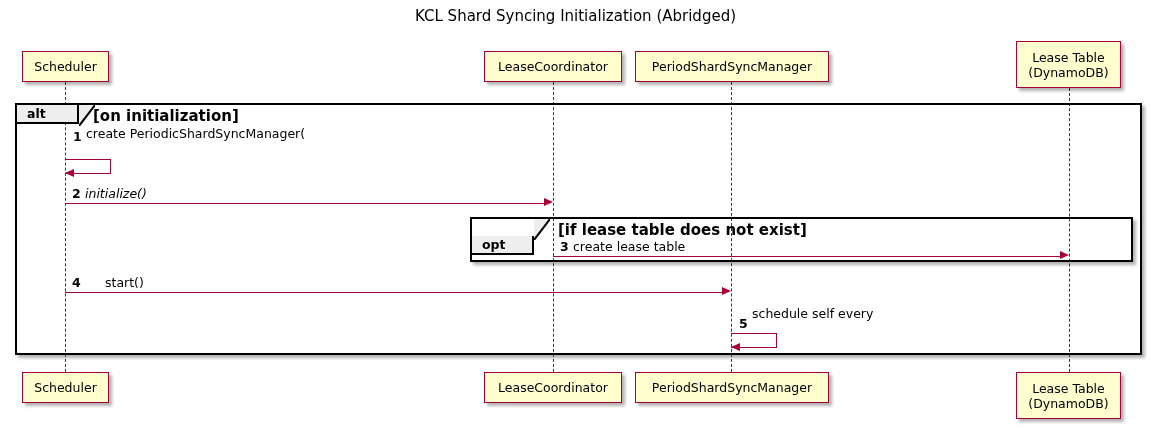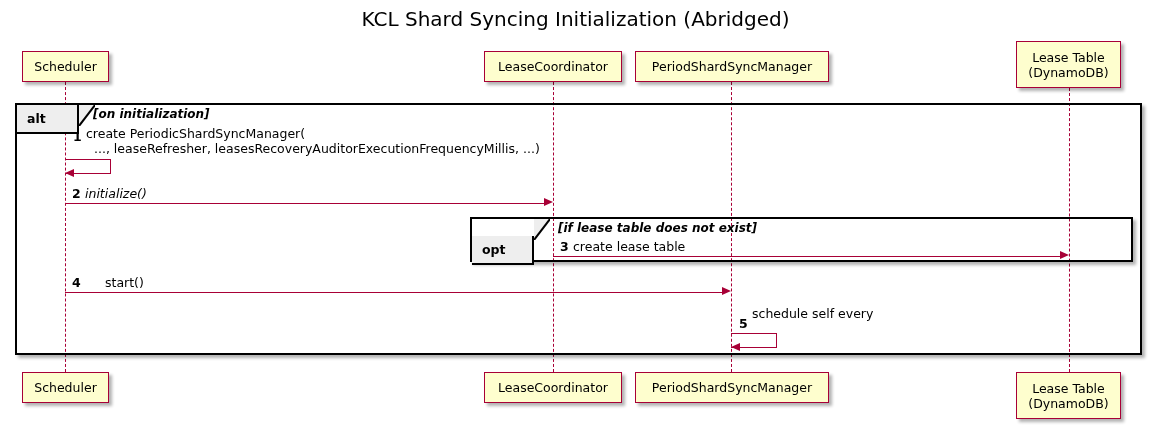--- a/index.html
+++ b/index.html
@@ -16,21 +16,21 @@
     overflow: hidden;
   }
 
   
   .diagram-title {
     position: absolute;
     left: 0;
     top: 7px;
     width: 1151px;
     text-align: center;
-    font-size: 20px;
+    font-size: 15px;
     color: #000000;
     white-space: nowrap;
   }
 
   
   .participant {
     position: absolute;
     box-sizing: border-box;
     background: #FEFECE;
     border: 1.5px solid #A80036;
@@ -59,35 +59,34 @@
     border: 2px solid #000000;
     background: transparent;
     box-shadow: 3px 3px 3px rgba(0,0,0,0.30);
   }
   .frame-tab {
     position: absolute;
     box-sizing: border-box;
     background: #EEEEEE;
     border-right: 2px solid #000000;
     border-bottom: 2px solid #000000;
-    height: 29px;
+    height: 19px;
     display: flex;
     align-items: center;
     padding-left: 10px;
     font-size: 12.5px;
     font-weight: bold;
     color: #000000;
   }
   .frame-label {
     position: absolute;
-    font-size: 12px;
+    font-size: 15px;
     font-weight: bold;
     color: #000000;
     white-space: nowrap;
-    font-style: italic;
   }
 
   
   .arrow-line {
     position: absolute;
     height: 0;
     border-top: 1.5px solid #A80036;
   }
   .arrow-head-right {
     position: absolute;
@@ -157,21 +156,20 @@
   <svg style="position:absolute; left:534px; top:219px; width:16px; height:21px;">
     <polygon points="0,0 16,0 0,21" fill="#EEEEEE" stroke="none"></polygon>
     <line x1="16" y1="0" x2="0" y2="21" stroke="#000000" stroke-width="2"></line>
   </svg>
   <div class="frame-label" style="left:558px; top:221px;">[if lease table does not exist]</div>
 
   <div class="msg" style="left:73px; top:129px;">
     <span class="msg-num">1</span>
   </div>
   <div class="msg" style="left:86px; top:126px;">create PeriodicShardSyncManager(</div>
-  <div class="msg" style="left:94px; top:141px;">..., leaseRefresher, leasesRecoveryAuditorExecutionFrequencyMillis, ...)</div>
   <div class="self-loop" style="left:65px; top:159px; width:46px; height:15px;"></div>
   <div class="arrow-head-left" style="left:65px; top:169px;"></div>
 
   <div class="msg" style="left:72px; top:186px;">
     <span class="msg-num">2</span>
   </div>
   <div class="msg" style="left:85px; top:186px;font-style:italic;">initialize()</div>
   <div class="arrow-line" style="left:65px; top:203px; width:479px;"></div>
   <div class="arrow-head-right" style="left:544px; top:198px;"></div>
 

